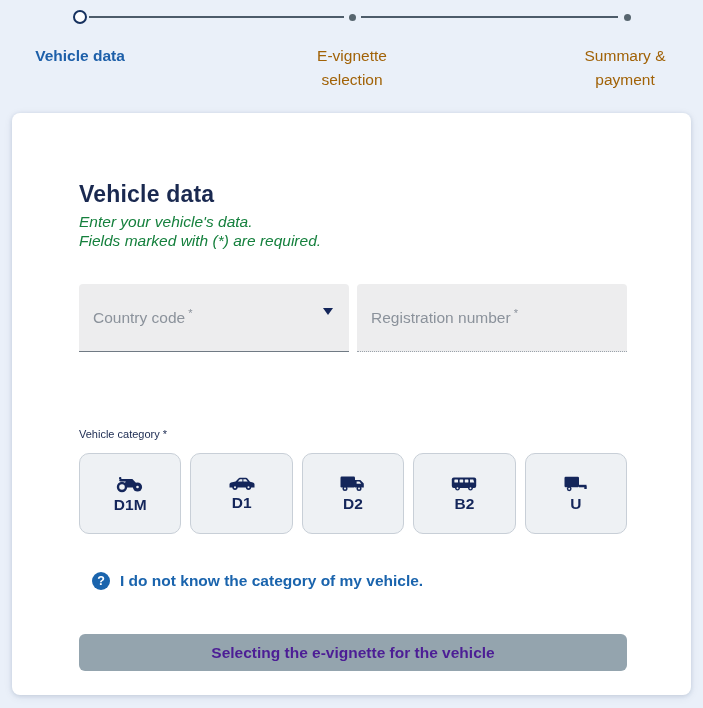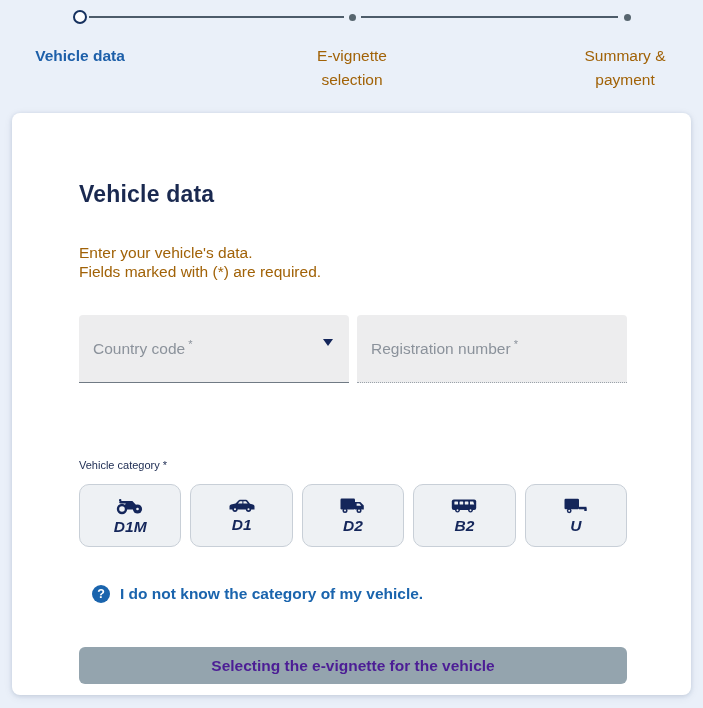--- a/index.html
+++ b/index.html
@@ -34,21 +34,21 @@
   .step-label.s2 { left:287px; }
   .step-label.s3 { left:560px; }
 
   
   .card {
     margin:0 12px; height:582px; background:#ffffff; border-radius:8px;
     box-shadow:0 1px 4px rgba(30,50,90,.14), 0 2px 10px rgba(30,50,90,.08);
     padding:68px 64px 0 67px;
   }
   .card h1 { font-size:23px; line-height:26px; color:#1a2950; font-weight:700; letter-spacing:.2px; }
-  .intro { margin-top:36px; font-size:15.5px; line-height:19px; color:#a16207; }
+  .intro { margin-top:5px; font-size:15.5px; line-height:19px; color:#15803d;font-style:italic; }
 
   
   .fields { margin-top:34px; display:flex; gap:8px; }
   .field {
     position:relative; flex:1; height:68px; background:#ededee;
     border-radius:4px 4px 0 0; display:flex; align-items:center; padding:0 14px;
     cursor:pointer;
   }
   .field.select { border-bottom:1.5px solid #707a84; }
   .field.text   { border-bottom:1.5px dotted #9aa2aa; }
@@ -62,24 +62,23 @@
   .caret {
     position:absolute; right:16px; top:24px; width:0; height:0;
     border-left:5.5px solid transparent; border-right:5.5px solid transparent;
     border-top:7px solid #14265a; pointer-events:none;
   }
 
   
   .cat-label { margin-top:76px; font-size:11px; color:#1a2950; font-weight:400; }
   .cat-row { margin-top:13px; display:flex; gap:9px; }
   .cat-btn {
-    flex:1; height:63px; background:#eef1f4; border:1px solid #c8cfd7; border-radius:10px;
+    flex:1; height:81px; background:#eef1f4; border:1px solid #c8cfd7; border-radius:10px;
     display:flex; flex-direction:column; align-items:center; justify-content:center; gap:3px;
     cursor:pointer;
-    font-style:italic;
   }
   .cat-btn svg { display:block; }
   .cat-code { font-size:15.5px; font-weight:600; color:#14265a; }
 
   
   .help {
     margin-top:38px; margin-left:13px; display:flex; align-items:center; gap:10px;
     color:#1a64ad; font-size:15.5px; font-weight:600; cursor:pointer; width:fit-content;
   }
   .q-icon {

